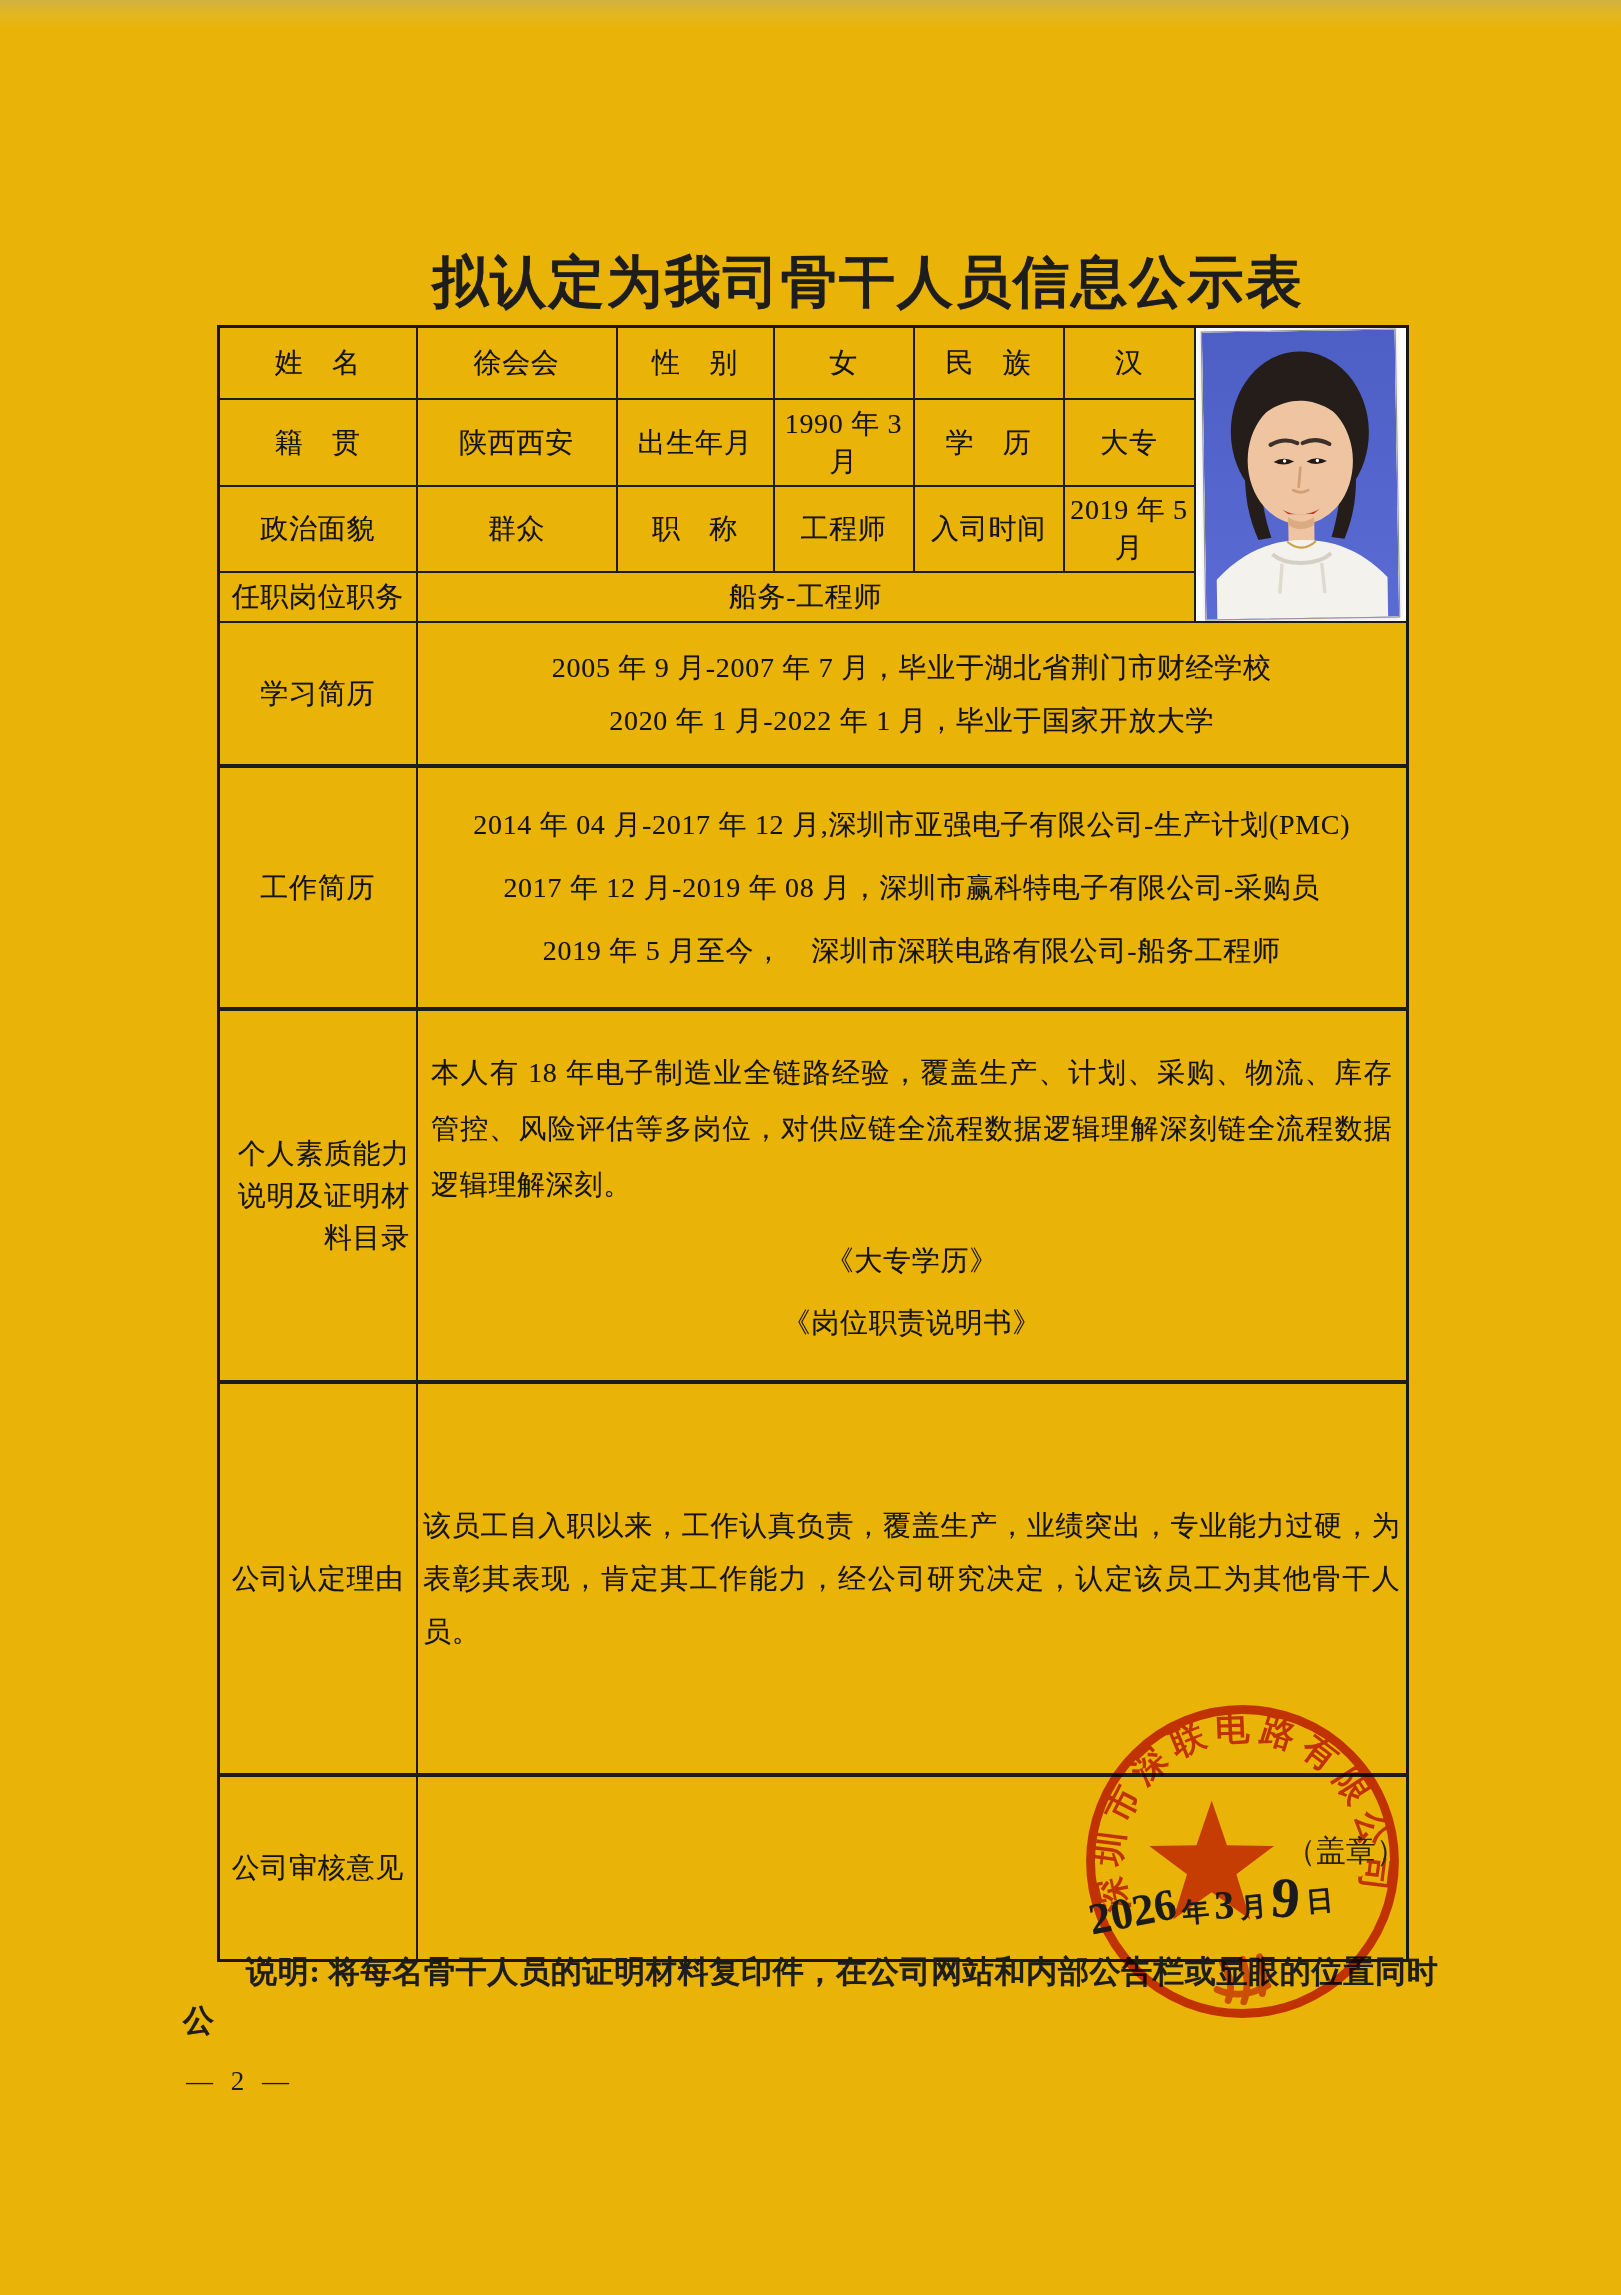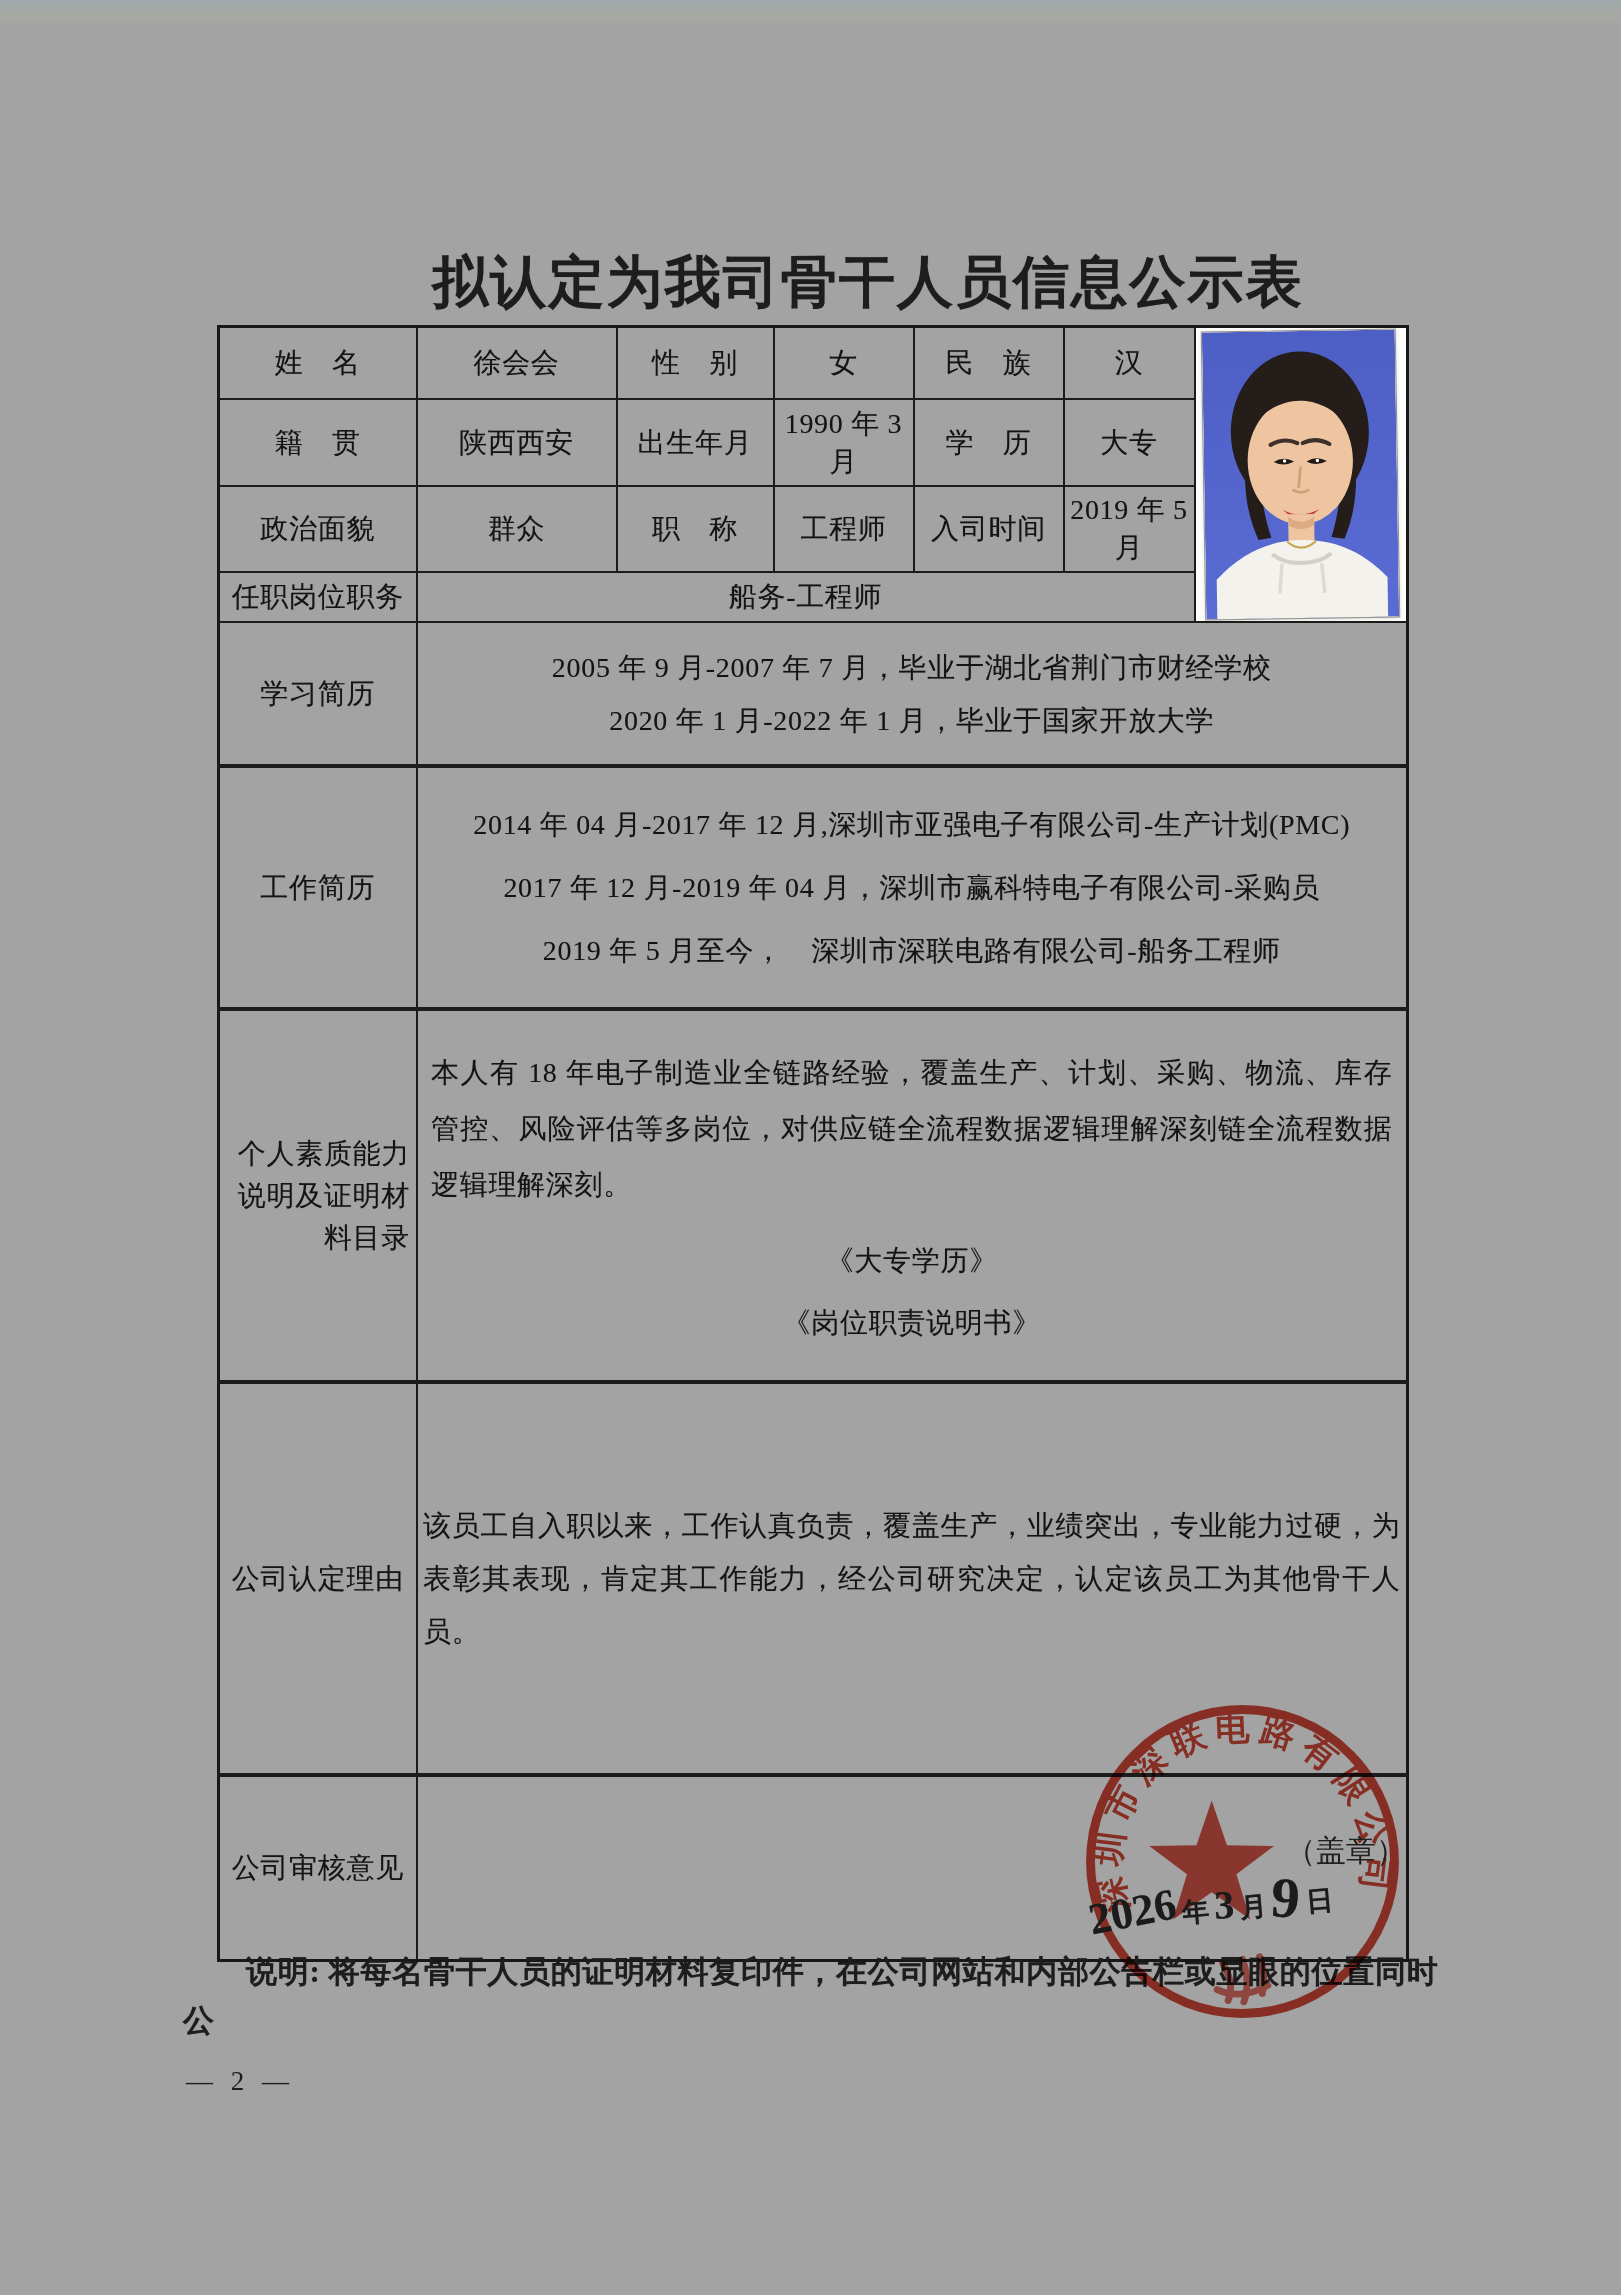--- a/index.html
+++ b/index.html
@@ -1,19 +1,19 @@
 <!DOCTYPE html>
 <html style="font-size:11px"><head>
 <meta charset="utf-8">
 <style>
   html,body{margin:0;padding:0;}
   body{background:#e8e8e8;}
   .page{
     position:relative; width:1622px; height:2295px;
-    background:#a3a3a3; overflow:hidden;
+    background:#eab308; overflow:hidden;
     font-family:"Liberation Serif","DejaVu Serif",serif;
     color:#1d1d1d;
   }
   .scan-edge{
     position:absolute; top:0; left:0; right:0; height:29px;
     background:linear-gradient(180deg, rgba(150,175,195,.30), rgba(190,205,160,.14) 55%, rgba(255,255,255,0));
   }
   .doc-title{
     position:absolute; left:410px; top:245px; width:916px;
     font-size:56px; font-weight:700; letter-spacing:2.1px;
@@ -171,21 +171,21 @@
       <th>学习简历</th>
       <td colspan="6" class="lines-cell">
         <div class="line-study">2005 年 9 月-2007 年 7 月，毕业于湖北省荆门市财经学校</div>
         <div class="line-study">2020 年 1 月-2022 年 1 月，毕业于国家开放大学</div>
       </td>
     </tr>
     <tr class="r6 thick">
       <th>工作简历</th>
       <td colspan="6" class="lines-cell">
         <div class="line-work">2014 年 04 月-2017 年 12 月,深圳市亚强电子有限公司-生产计划(PMC)</div>
-        <div class="line-work">2017 年 12 月-2019 年 04 月，深圳市赢科特电子有限公司-采购员</div>
+        <div class="line-work">2017 年 12 月-2019 年 08 月，深圳市赢科特电子有限公司-采购员</div>
         <div class="line-work">2019 年 5 月至今，　深圳市深联电路有限公司-船务工程师</div>
       </td>
     </tr>
     <tr class="r7 thick">
       <th class="label-multiline">
         <div>个人素质能力</div>
         <div>说明及证明材</div>
         <div>料目录</div>
       </th>
       <td colspan="6" class="quality-cell">

